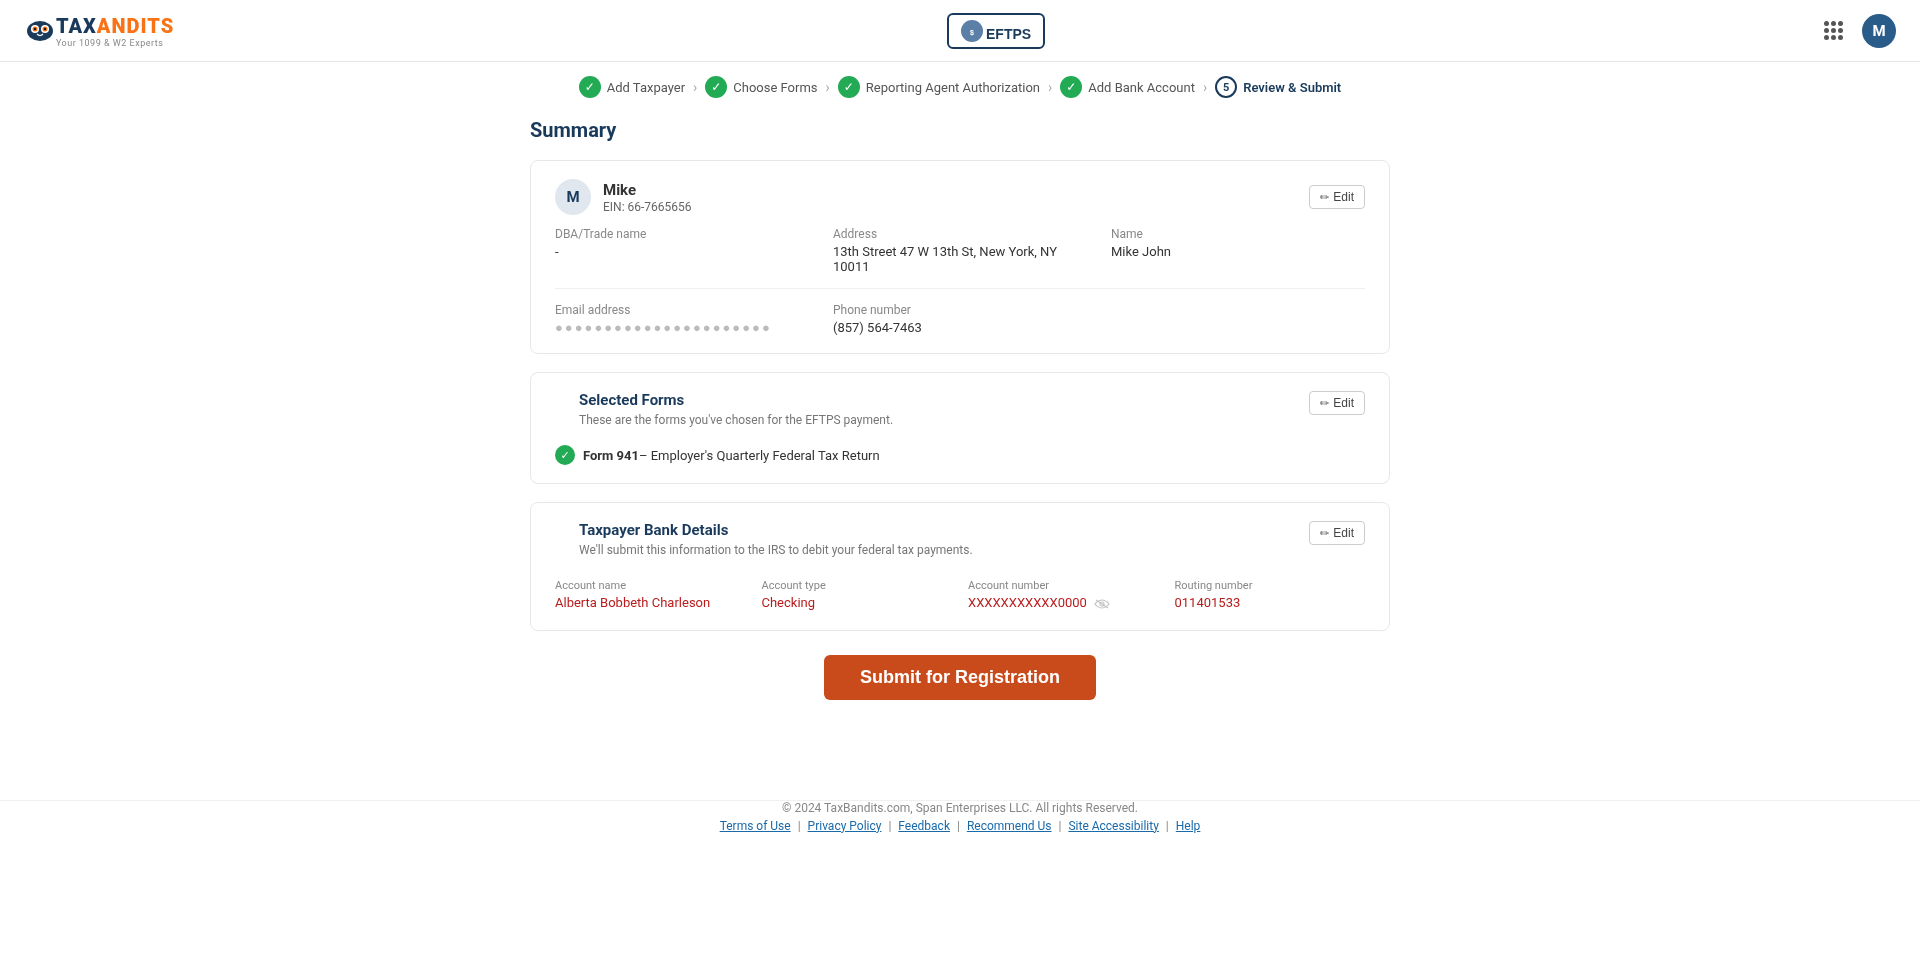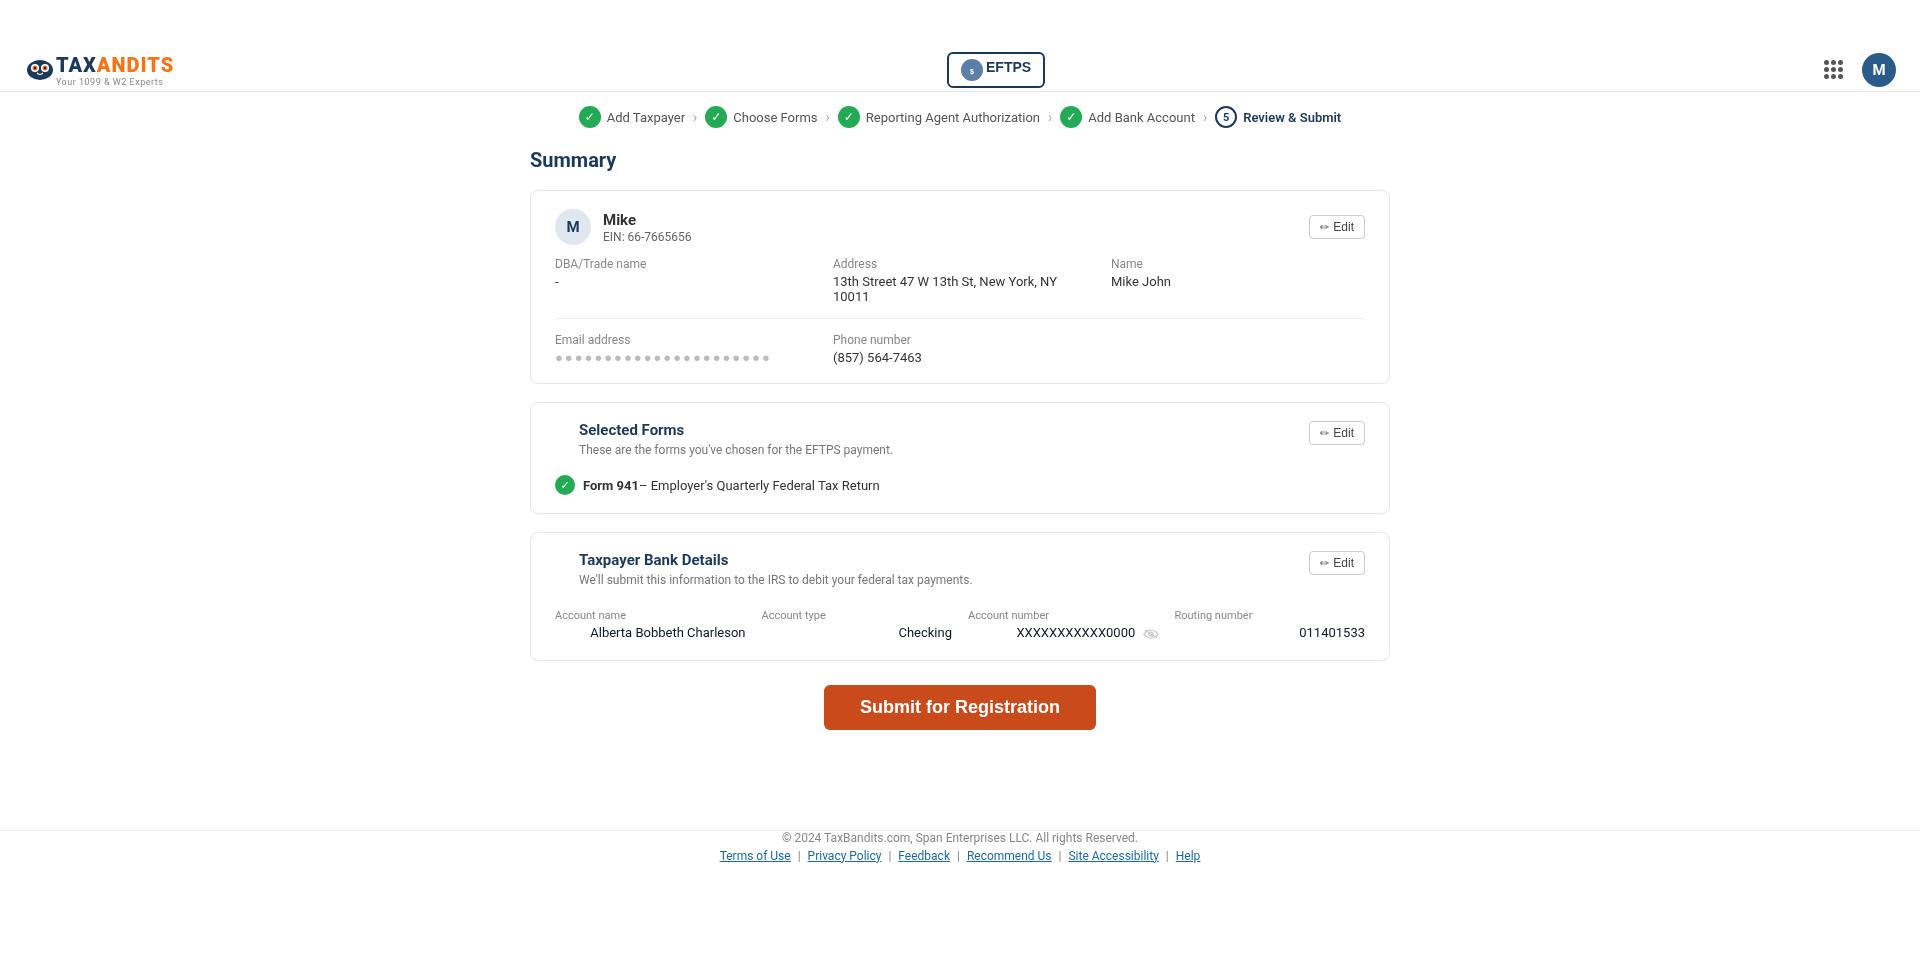--- a/index.html
+++ b/index.html
@@ -5,22 +5,21 @@
     * { box-sizing: border-box; margin: 0; padding: 0; }
     body { font-family: -apple-system, BlinkMacSystemFont, 'Segoe UI', Roboto, sans-serif; background: #fff; color: #333; font-size: 14px; }
 
     
     .header {
       display: flex;
       align-items: center;
       justify-content: space-between;
       padding: 8px 24px;
       border-bottom: 1px solid #e5e7eb;
-      height: 44px;
-      margin-top: 48px;
+      height: 62px;
     }
     .logo-area {
       display: flex;
       align-items: center;
     }
     .logo-sub {
       font-size: 9px;
       color: #888;
       display: block;
       letter-spacing: 0.5px;
@@ -31,21 +30,21 @@
       height: 22px;
       margin: 0 1px;
     }
     .header-center {
       display: flex;
       align-items: center;
       gap: 8px;
     }
     .eftps-btn {
       display: flex;
-      align-items: flex-start;
+      align-items: flex-end;
       gap: 3px;
       border: 2px solid #1a3a5c;
       border-radius: 6px;
       padding: 5px 12px;
       font-size: 14px;
       font-weight: 600;
       color: #1a3a5c;
       background: #fff;
       cursor: pointer;
     }
@@ -296,22 +295,21 @@
       margin-top: 10px;
     }
     .bank-item label {
       font-size: 11px;
       color: #888;
       display: block;
       margin-bottom: 3px;
     }
     .bank-item .value {
       font-size: 13px;
-      color: #0f172a;
-      text-align: right;
+      color: #b91c1c;
     }
     .eye-icon {
       display: inline-block;
       width: 16px;
       height: 16px;
       vertical-align: middle;
       margin-left: 4px;
       opacity: 0.5;
     }
 

